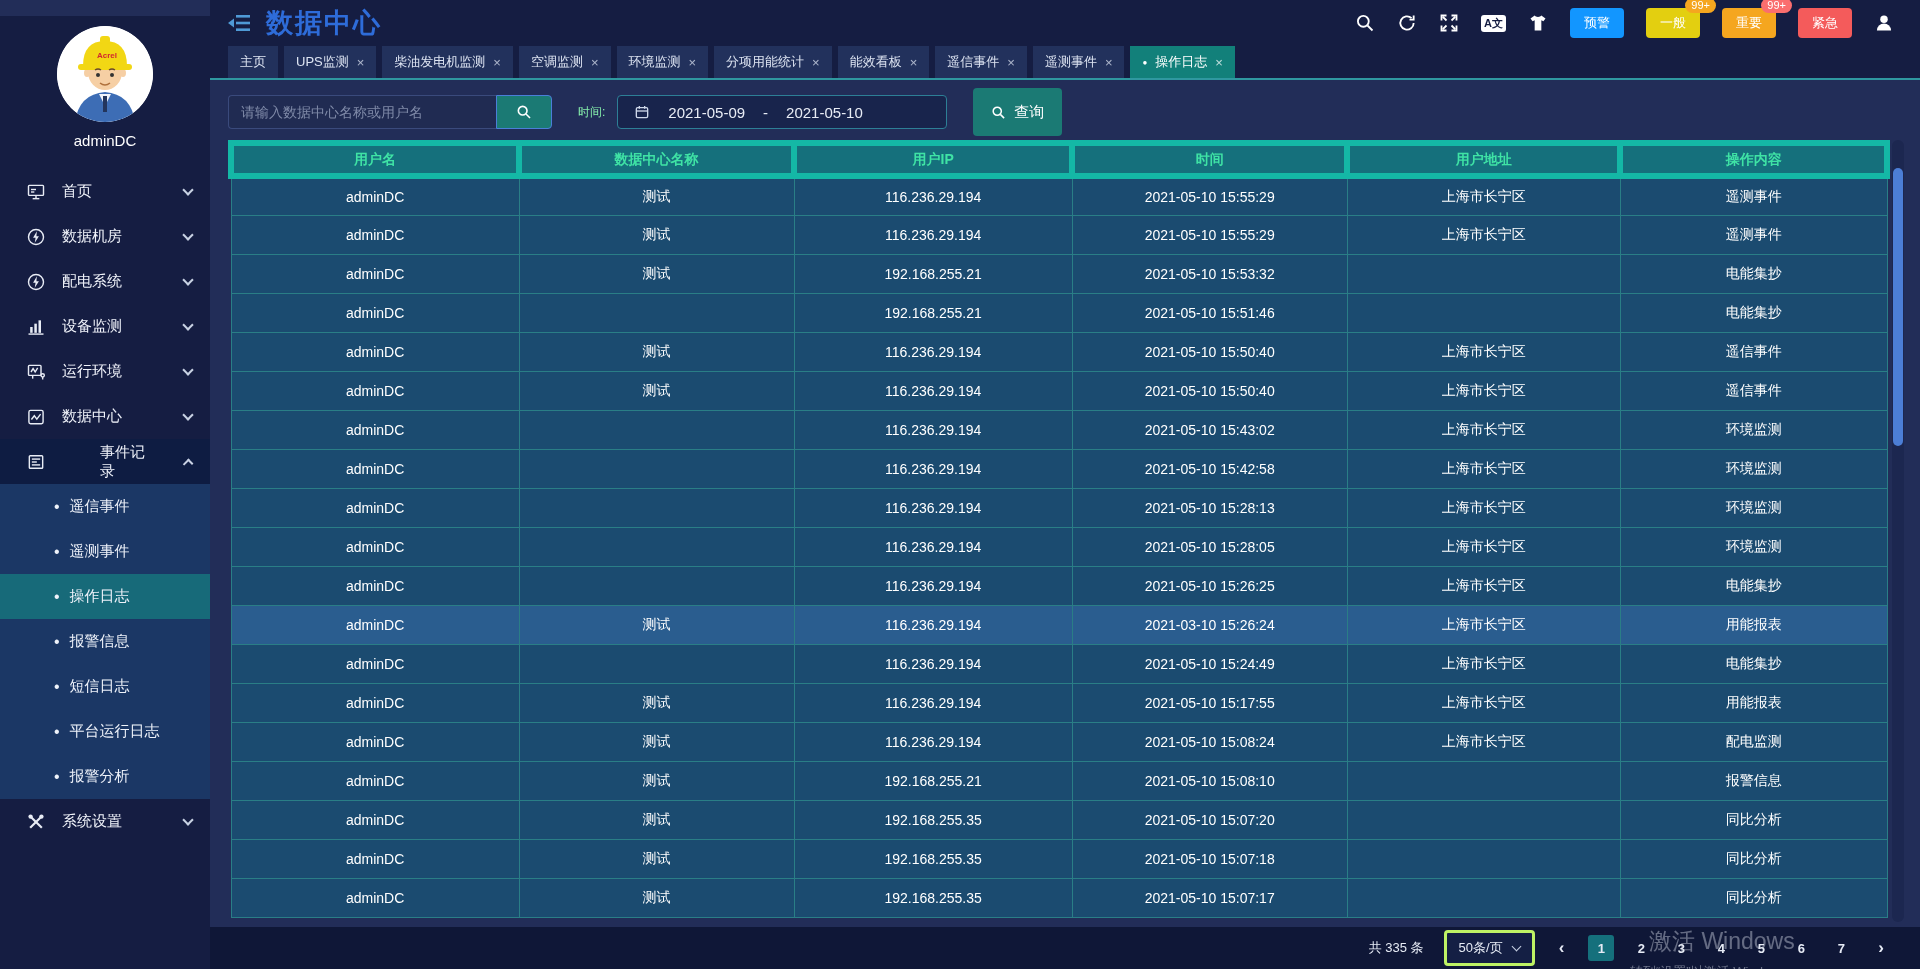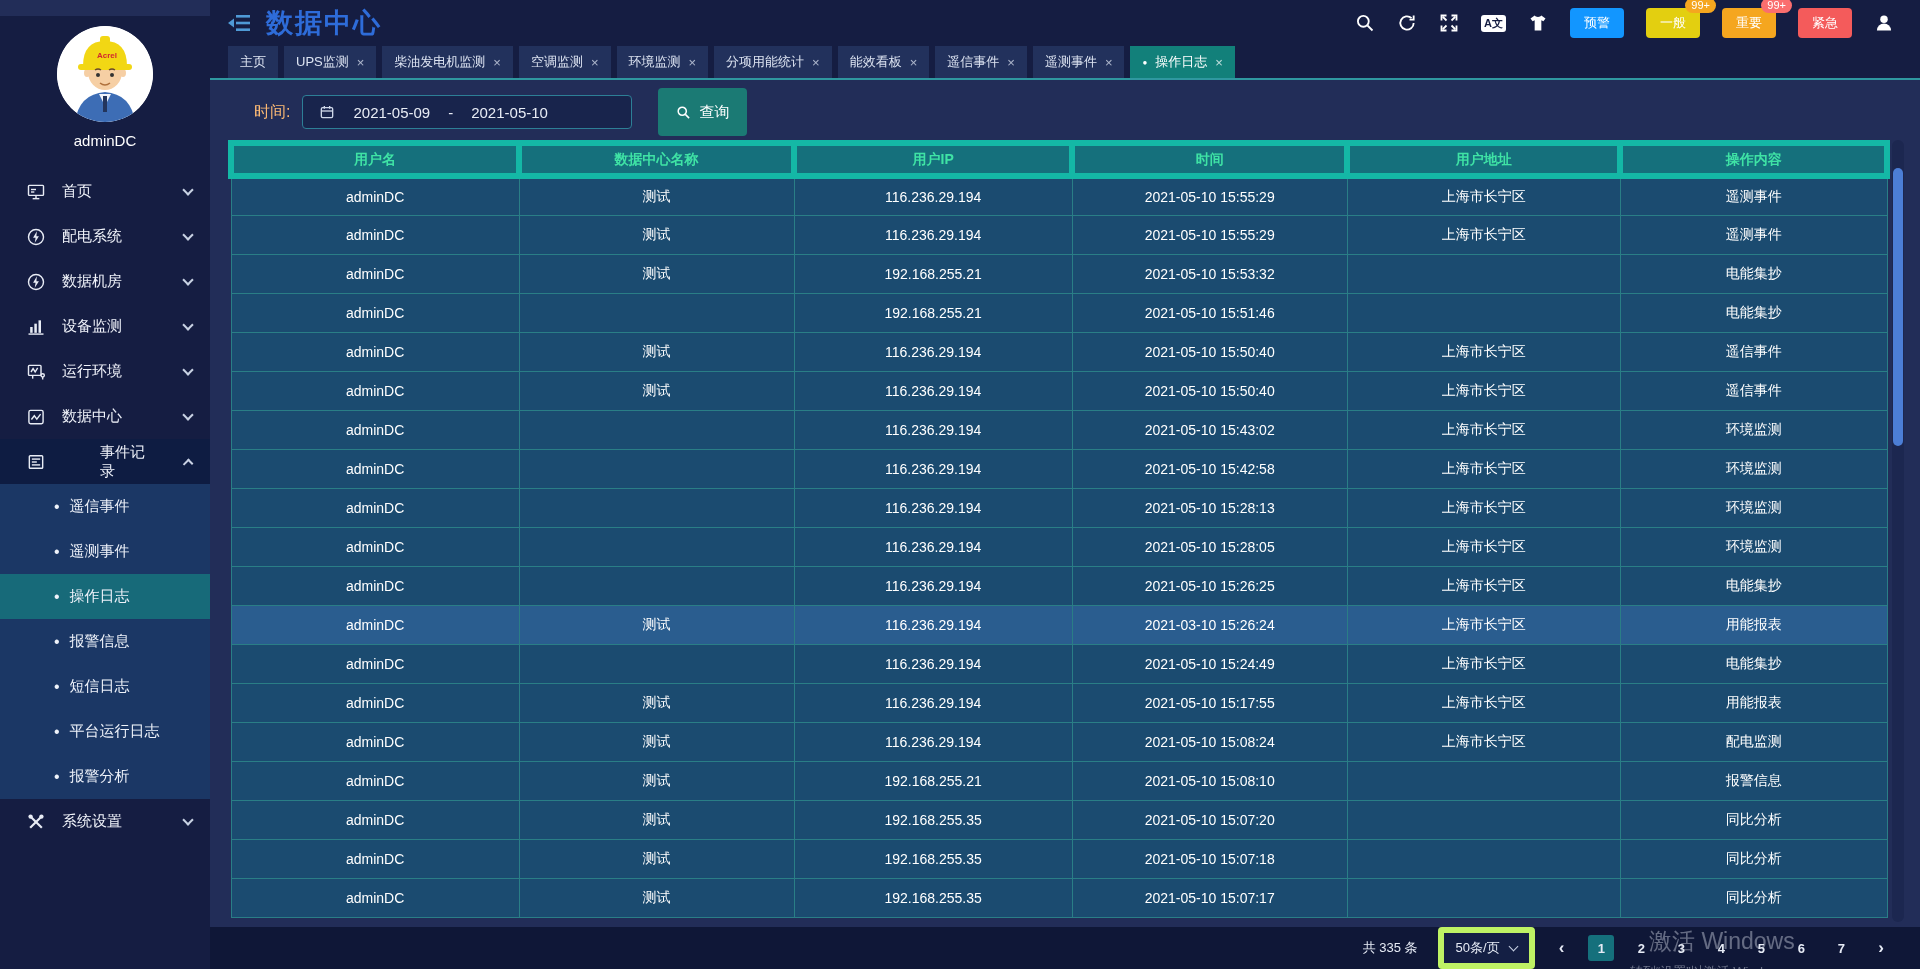--- a/index.html
+++ b/index.html
@@ -39,34 +39,34 @@
   .tab .dot { font-size:8px; }
   .tab.active { background:#12807a; color:#ffffff; }
   .divider { height:2px; background:#2f98a0; }
 
   .content { position:relative; background:#222d58; height:847px; padding:10px 0 0 18px; }
   .filterbar { display:flex; align-items:center; height:36px; margin:4px 0 10px; }
   .search-group { display:flex; }
   .search-input { width:268px; height:34px; background:#202b52; border:1px solid #3a4a7c; border-right:none; border-radius:4px 0 0 4px; color:#fff; padding:0 12px; font-size:14px; outline:none; }
   .search-input::placeholder { color:#7f8aa8; }
   .search-btn { width:56px; height:34px; background:#1b7a74; border:1px solid #4a7fd8; border-radius:0 4px 4px 0; display:flex; align-items:center; justify-content:center; cursor:pointer; }
-  .time-label { font-size:16px; color:#fdba74; margin:0 12px 0 26px; }
+  .time-label { font-size:12px; color:#86efac; margin:0 12px 0 26px; }
   .date-box { display:flex; align-items:center; gap:18px; width:330px; height:34px; background:#18244c; border:1px solid #2d7f96; border-radius:4px; padding:0 16px; font-size:15px; cursor:pointer; }
   .query-btn { display:flex; align-items:center; gap:8px; background:#1b7a74; border-radius:4px; height:48px; padding:0 18px; font-size:15px; color:#fff; margin-left:26px; cursor:pointer; }
 
   .tablewrap { position:relative; width:1678px; }
   table { border-collapse:collapse; width:1662px; table-layout:fixed; font-size:14px; }
   thead th { background:#15707c; color:#3fe3a5; font-weight:bold; height:33px; border:6px solid #14b8a6; text-align:center; }
   tbody td { background:#1b4b70; height:39px; text-align:center; border:1px solid #2a7e86; color:#ffffff; overflow:hidden; white-space:nowrap; }
   tr.highlight td { background:#2a5d8f; }
   .vscroll { position:absolute; right:2px; top:0; width:12px; height:782px; background:#1c2750; border-radius:6px; }
   .vthumb { position:absolute; top:28px; left:1px; width:10px; height:278px; background:#4c7ed6; border-radius:5px; cursor:grab; }
 
   .bottombar { position:absolute; bottom:0; left:0; width:1710px; height:42px; background:#0f1737; display:flex; align-items:center; justify-content:flex-end; padding-right:32px; gap:20px; font-size:13px; color:#e6ebf5; }
-  .size-select { display:flex; align-items:center; gap:10px; background:#141f44; border:6px solid #bef264; border-radius:4px; padding:6px 12px; cursor:pointer; }
+  .size-select { display:flex; align-items:center; gap:10px; background:#141f44; border:3px solid #bef264; border-radius:4px; padding:6px 12px; cursor:pointer; }
   .sel-chev { width:7px; height:7px; border-right:1.5px solid #c9d2e4; border-bottom:1.5px solid #c9d2e4; transform:rotate(45deg); margin-top:-3px; }
   .page-arrow { font-size:17px; font-weight:bold; cursor:pointer; padding:0 4px; }
   .pages { display:flex; gap:14px; }
   .page-num { width:26px; height:26px; display:flex; align-items:center; justify-content:center; font-weight:bold; cursor:pointer; border-radius:3px; }
   .page-num.active { background:#15707c; }
 
   .watermark { position:absolute; left:1420px; top:846px; z-index:9; pointer-events:none; }
   .wm1 { font-size:23px; color:rgba(220,225,235,.42);margin-left:19px; }
   .wm2 { font-size:13px; color:rgba(220,225,235,.45); margin-top:6px; }
 </style>
@@ -109,31 +109,31 @@
         <span class="mi-label">首页</span>
         <span class="chev"></span>
       </div>
       <div class="menu-item">
         <span class="mi-icon">
           <svg viewBox="0 0 24 24">
             <circle cx="12" cy="12" r="9" fill="none" stroke="#e8ecf5" stroke-width="1.7"></circle>
             <path d="M13 5 L8.5 13 H11.5 L10.5 19 L15.5 11 H12.5 Z" fill="#e8ecf5"></path>
           </svg>
         </span>
-        <span class="mi-label">配电系统</span>
+        <span class="mi-label">数据机房</span>
         <span class="chev"></span>
       </div>
       <div class="menu-item">
         <span class="mi-icon">
           <svg viewBox="0 0 24 24">
             <circle cx="12" cy="12" r="9" fill="none" stroke="#e8ecf5" stroke-width="1.7"></circle>
             <path d="M13 5 L8.5 13 H11.5 L10.5 19 L15.5 11 H12.5 Z" fill="#e8ecf5"></path>
           </svg>
         </span>
-        <span class="mi-label">数据机房</span>
+        <span class="mi-label">配电系统</span>
         <span class="chev"></span>
       </div>
       <div class="menu-item">
         <span class="mi-icon">
           <svg viewBox="0 0 24 24">
             <line x1="3" y1="20.5" x2="21" y2="20.5" stroke="#e8ecf5" stroke-width="1.7"></line>
             <rect x="5" y="12" width="3" height="7" fill="#e8ecf5"></rect>
             <rect x="10" y="8" width="3" height="11" fill="#e8ecf5"></rect>
             <rect x="15" y="4" width="3" height="15" fill="#e8ecf5"></rect>
           </svg>
@@ -321,20 +321,29 @@
       <div class="tab active">
         <span class="dot">●</span>
         <span class="tab-label">操作日志</span>
         <span class="close">×</span>
       </div>
     </div>
   <div class="divider"></div>
 
   <div class="content">
     <div class="filterbar">
+      <div class="search-group">
+        <input class="search-input" placeholder="请输入数据中心名称或用户名" style="">
+        <span class="search-btn">
+          <svg width="16" height="16" viewBox="0 0 24 24" fill="none" stroke="#fff" stroke-width="2.4">
+              <circle cx="10" cy="10" r="6.5"></circle>
+              <line x1="15" y1="15" x2="21" y2="21"></line>
+            </svg>
+        </span>
+      </div>
       <span class="time-label">时间:</span>
       <div class="date-box">
         <svg width="16" height="16" viewBox="0 0 24 24" fill="none" stroke="#cfd8ea" stroke-width="2">
             <rect x="3.5" y="5.5" width="17" height="15" rx="2"></rect>
             <line x1="3.5" y1="10.5" x2="20.5" y2="10.5"></line>
             <line x1="8" y1="3" x2="8" y2="7"></line>
             <line x1="16" y1="3" x2="16" y2="7"></line>
           </svg>
         <span>2021-05-09</span>
         <span>-</span>

